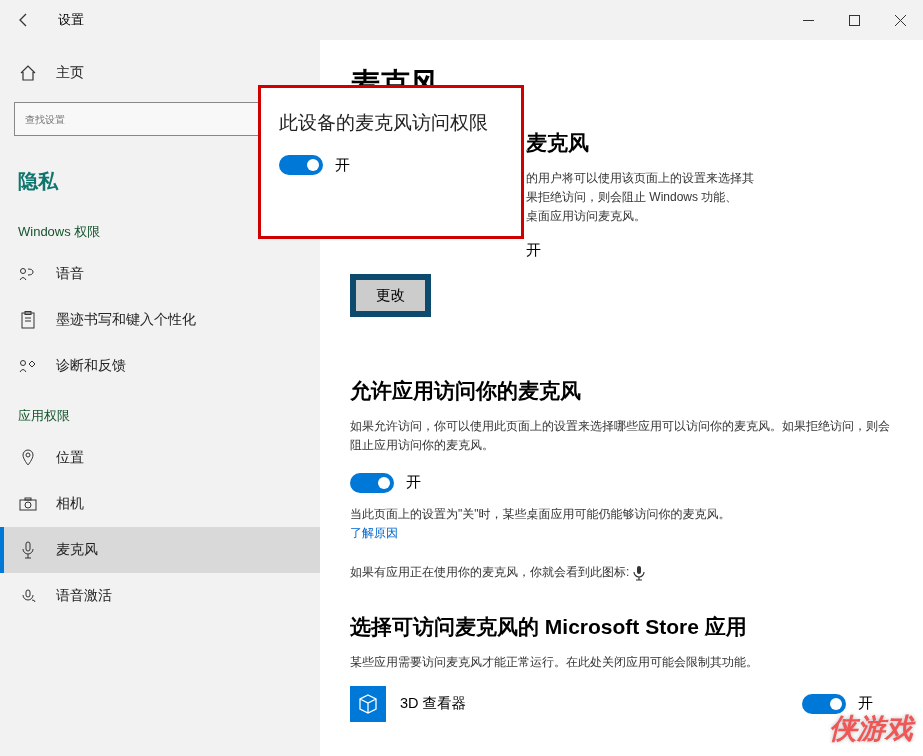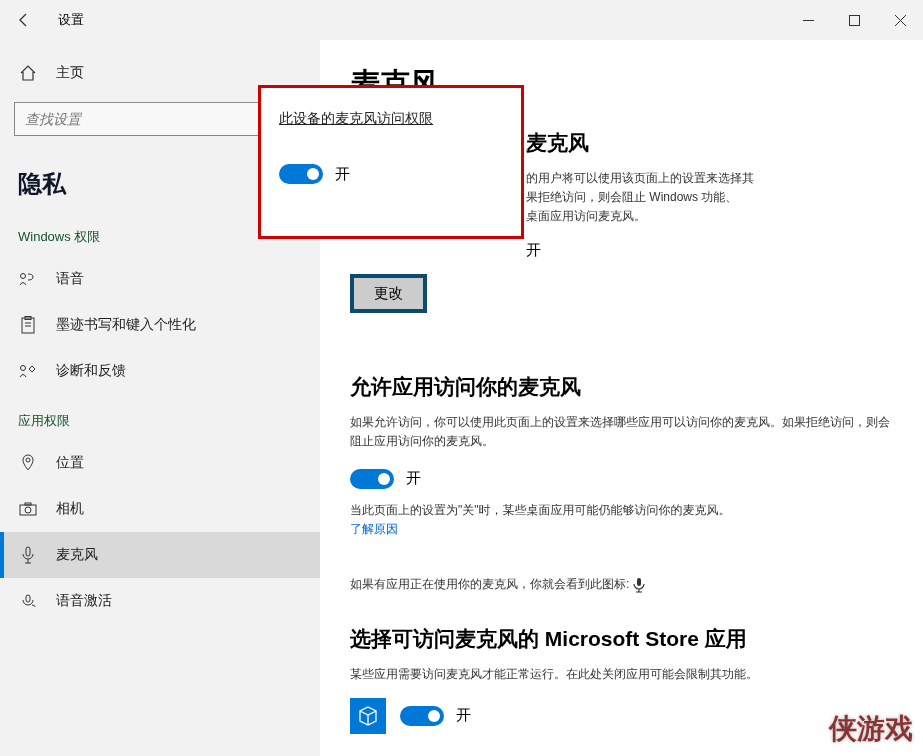--- a/index.html
+++ b/index.html
@@ -11,46 +11,46 @@
 .win-controls { position: absolute; right: 0; top: 0; display: flex; }
 .win-btn { width: 46px; height: 40px; display: flex; align-items: center; justify-content: center; cursor: pointer; color: #333; }
 .win-btn svg { stroke: #333; }
 
 .layout { display: flex; height: calc(100% - 40px); }
 .sidebar { width: 320px; background: #f2f2f2; padding-top: 10px; height: 100%; overflow-y: auto; }
 .nav-item { height: 46px; display: flex; align-items: center; padding-left: 18px; cursor: pointer; font-size: 14px; color: #222; }
 .nav-item.active { background: #d9d9d9; border-left: 4px solid #0078d7; padding-left: 14px; }
 .nav-item .nav-icon { width: 20px; height: 20px; margin-right: 18px; display: flex; align-items: center; justify-content: center; }
 .search-box { margin: 6px 14px 14px 14px; border: 1px solid #888; height: 34px; display: flex; align-items: center; padding: 0 10px; background: #f8f8f8; }
-.search-box input { border: none; background: transparent; flex: 1; font-size: 14px; outline: none; color: #0f766e; font-style: italic; }
+.search-box input { border: none; background: transparent; flex: 1; font-size: 10px; outline: none; color: #0f766e; }
 .section-header { padding: 18px 18px 10px 18px; font-size: 13px; color: #14532d; }
 
 .main { flex: 1; padding: 24px 30px 0 30px; overflow-y: auto; position: relative; }
 h1 { font-size: 30px; font-weight: 600; margin-bottom: 24px; }
 h2 { font-size: 21px; font-weight: 600; margin-bottom: 12px; margin-top: 8px; }
 .body-text { font-size: 12px; color: #333; line-height: 1.6; margin-bottom: 6px; max-width: 560px; }
 .link { color: #0066cc; cursor: pointer; }
 .status-line { font-size: 15px; margin: 14px 0; }
-.btn-change { background: #ccc; border: 4px solid #0c4a6e; padding: 6px 20px; font-size: 14.5px; cursor: pointer; margin-bottom: 30px; }
+.btn-change { background: #ccc; border: 6px solid #0c4a6e; padding: 6px 20px; font-size: 14.5px; cursor: pointer; margin-bottom: 30px; }
 .toggle { display: inline-flex; align-items: center; margin: 12px 0; }
 .toggle-track { width: 44px; height: 20px; border-radius: 10px; background: #0078d7; position: relative; cursor: pointer; }
 .toggle-thumb { width: 12px; height: 12px; background: #fff; border-radius: 50%; position: absolute; top: 4px; right: 4px; }
 .toggle-label { margin-left: 12px; font-size: 15px; }
 .mic-icon-inline { display: inline-block; vertical-align: middle; }
 .section-gap { margin-top: 30px; }
 
 .callout-box { position: absolute; left: 258px; top: 85px; width: 266px; height: 154px; border: 3px solid #d10000; background: #fff; padding: 22px 18px; z-index: 10; }
-.callout-title { font-size: 14px; margin-bottom: 24px; color: #222; text-decoration: underline; }
+.callout-title { font-size: 19px; margin-bottom: 7px; color: #222; }
 
 .app-row { display: flex; align-items: center; margin-top: 14px; }
 .app-icon { width: 36px; height: 36px; background: #0078d7; display: flex; align-items: center; justify-content: center; margin-right: 14px; }
 .app-name { font-size: 14.5px; flex: 1; }
 .app-row .toggle { margin: 0 20px 0 0; }
 
-.watermark { position: absolute; right: 10px; bottom: 8px; font-size: 28px; font-weight: bold; color: #7f1d1d; text-shadow: 0 0 4px rgba(0,0,0,.3); opacity: .9; pointer-events: none; }
+.watermark { position: absolute; right: 10px; bottom: 8px; font-size: 28px; font-weight: bold; font-style: italic; color: #ef4444; text-shadow: 0 0 4px rgba(0,0,0,.3); opacity: .9; pointer-events: none; }
 
 svg { display: block; }
 </style>
 </head>
 <body>
 
 <div class="titlebar">
   <div class="back-btn">
     <svg width="16" height="16" viewBox="0 0 16 16">
         <path d="M10 2 L4 8 L10 14" stroke="#333" stroke-width="1.3" fill="none"></path>
@@ -86,21 +86,21 @@
         </span>
       <span>主页</span>
     </div>
     <div class="search-box">
       <input type="text" placeholder="查找设置" style="">
       <svg width="16" height="16" viewBox="0 0 16 16">
           <circle cx="6.5" cy="6.5" r="5" stroke="#555" fill="none" stroke-width="1.3"></circle>
           <line x1="10.5" y1="10.5" x2="15" y2="15" stroke="#555" stroke-width="1.3"></line>
         </svg>
     </div>
-    <div class="section-header" style="font-size:24px;font-weight:600;color:#0f172a">隐私</div>
+    <div class="section-header" style="font-size:20px;font-weight:600;color:#0f766e">隐私</div>
 
     <div class="section-header">Windows 权限</div>
 
     <div class="nav-item">
       <span class="nav-icon">
           <svg width="18" height="16" viewBox="0 0 18 16">
             <circle cx="4" cy="5" r="2.5" stroke="#333" fill="none"></circle>
             <path d="M1 14 Q4 9 7 14" stroke="#333" fill="none"></path>
             <path d="M9 3 Q14 3 14 6 Q14 9 9 9" stroke="#333" fill="none"></path>
           </svg>
@@ -187,40 +187,41 @@
       <div class="toggle">
         <div class="toggle-track">
             <div class="toggle-thumb"></div>
           </div>
         <span class="toggle-label">开</span>
       </div>
       <div class="body-text">
         <span>当此页面上的设置为"关"时，某些桌面应用可能仍能够访问你的麦克风。</span><br>
         <span class="link">了解原因</span>
       </div>
-      <div class="body-text" style="margin-top:36px">
+      <div class="body-text" style="margin-top:20px">
         <span>如果有应用正在使用你的麦克风，你就会看到此图标:</span>
         <span class="mic-icon-inline">
           <svg width="12" height="16" viewBox="0 0 12 16">
               <rect x="4" y="1" width="4" height="8" rx="2" fill="#333"></rect>
               <path d="M1 7 a5 5 0 0 0 10 0 M6 12 V15 M3 15 H9" stroke="#333" fill="none" stroke-width="1.2"></path>
             </svg>
         </span>
       </div>
     </div>
 
     <div class="section-gap">
       <h2>选择可访问麦克风的 Microsoft Store 应用</h2>
       <div class="body-text">某些应用需要访问麦克风才能正常运行。在此处关闭应用可能会限制其功能。</div>
       <div class="app-row">
         <div class="app-icon">
           <svg width="22" height="22" viewBox="0 0 22 22">
               <path d="M11 2 L19 6 L19 16 L11 20 L3 16 L3 6 Z M3 6 L11 10 L19 6 M11 10 V20" stroke="#fff" fill="none" stroke-width="1.3"></path>
             </svg>
         </div>
+        <div class="app-name">3D 查看器</div>
         <div class="toggle">
           <div class="toggle-track">
               <div class="toggle-thumb"></div>
             </div>
           <span class="toggle-label">开</span>
         </div>
       </div>
     </div>
   </div>
 </div>

